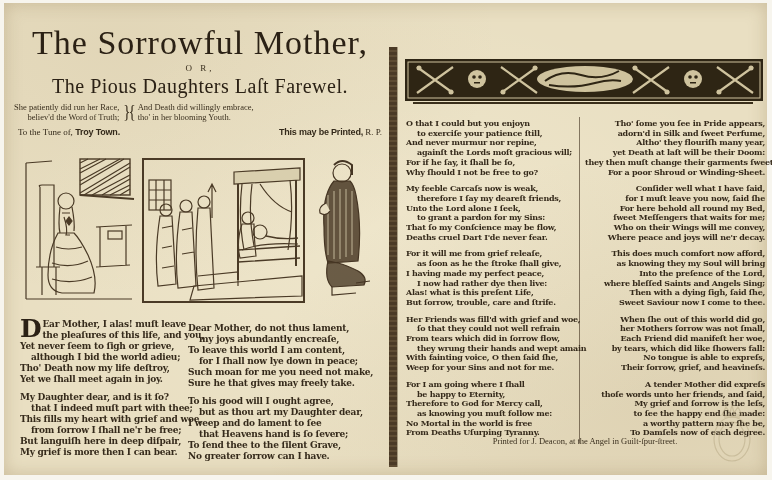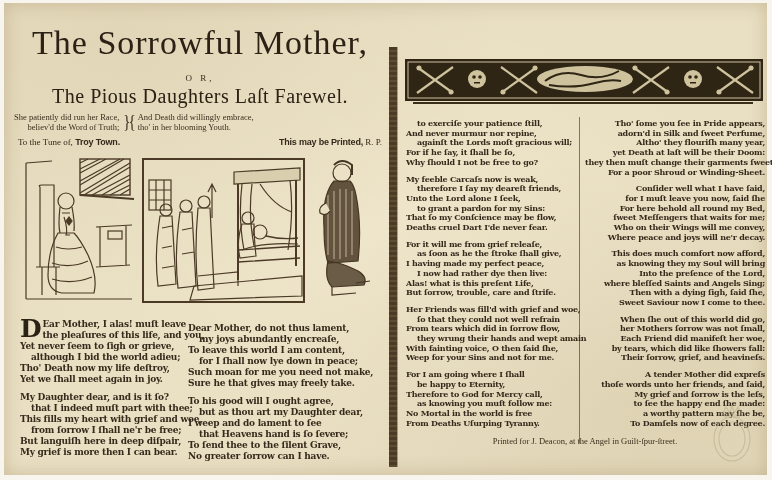--- a/index.html
+++ b/index.html
@@ -9,21 +9,21 @@
     background:
       radial-gradient(ellipse at 15% 8%, rgba(125,95,45,.07), transparent 42%),
       radial-gradient(ellipse at 88% 85%, rgba(125,95,45,.10), transparent 45%),
       radial-gradient(ellipse at 50% 50%, rgba(255,250,230,.25), transparent 70%),
       #e9dfc2;
     box-shadow:inset 0 0 18px rgba(110,85,40,.25);
   }
   
   #header{position:absolute;left:10px;top:22px;width:372px;text-align:center;}
   .title{font-size:34px;letter-spacing:1px;color:#2b2115;line-height:36px;}
-  .or-label{font-size:9px;letter-spacing:3px;color:#3a2f1e;margin-top:12px;}
+  .or-label{font-size:9px;letter-spacing:3px;color:#3a2f1e;margin-top:2px;}
   .subtitle{font-size:20px;color:#2b2115;margin-top:2px;letter-spacing:.5px;}
   .epigraph{display:flex;justify-content:flex-start;align-items:center;margin-top:4px;gap:4px;}
   .epi-col{font-size:8.5px;line-height:10px;color:#3a2f1e;}
   .epi-left{text-align:right;}
   .epi-right{text-align:left;}
   .brace{font-size:15px;color:#3a2f1e;letter-spacing:-2px;transform:scaleY(1.2);}
   .tune-row{display:flex;justify-content:space-between;margin-top:5px;font-size:9px;color:#342a1b;padding:0 4px;}
   .bl{font-family:Liberation Sans, sans-serif;font-weight:bold;letter-spacing:-.2px;}
   
   #woodcut{position:absolute;left:18px;top:150px;width:356px;height:150px;display:flex;gap:7px;align-items:flex-end;}
@@ -225,20 +225,21 @@
         <div class="line">To his good will I ought agree,</div>
         <div class="line indent">but as thou art my Daughter dear,</div>
         <div class="line">I weep and do lament to ſee</div>
         <div class="line indent">that Heavens hand is ſo ſevere;</div>
         <div class="line">To ſend thee to the ſilent Grave,</div>
         <div class="line">No greater ſorrow can I have.</div>
       </div>
     </div>
   <div id="col3" class="verse-col small">
       <div class="stanza">
+        <div class="line">O that I could but you enjoyn</div>
         <div class="line indent">to exerciſe your patience ſtill,</div>
         <div class="line">And never murmur nor repine,</div>
         <div class="line indent">againſt the Lords moſt gracious will;</div>
         <div class="line">For if he ſay, it ſhall be ſo,</div>
         <div class="line">Why ſhould I not be free to go?</div>
       </div>
       <div class="stanza">
         <div class="line">My feeble Carcaſs now is weak,</div>
         <div class="line indent">therefore I ſay my deareſt friends,</div>
         <div class="line">Unto the Lord alone I ſeek,</div>
@@ -294,20 +295,21 @@
         <div class="line">Into the preſence of the Lord,</div>
         <div class="line indent">where bleſſed Saints and Angels Sing;</div>
         <div class="line">Then with a dying ſigh, ſaid ſhe,</div>
         <div class="line">Sweet Saviour now I come to thee.</div>
       </div>
       <div class="stanza">
         <div class="line">When ſhe out of this world did go,</div>
         <div class="line indent">her Mothers ſorrow was not ſmall,</div>
         <div class="line">Each Friend did manifeſt her woe,</div>
         <div class="line indent">by tears, which did like ſhowers fall:</div>
+        <div class="line">No tongue is able to expreſs,</div>
         <div class="line">Their ſorrow, grief, and heavineſs.</div>
       </div>
       <div class="stanza">
         <div class="line">A tender Mother did expreſs</div>
         <div class="line indent">thoſe words unto her friends, and ſaid,</div>
         <div class="line">My grief and ſorrow is the leſs,</div>
         <div class="line indent">to ſee the happy end ſhe made:</div>
         <div class="line">a worthy pattern may ſhe be,</div>
         <div class="line">To Damſels now of each degree.</div>
       </div>

